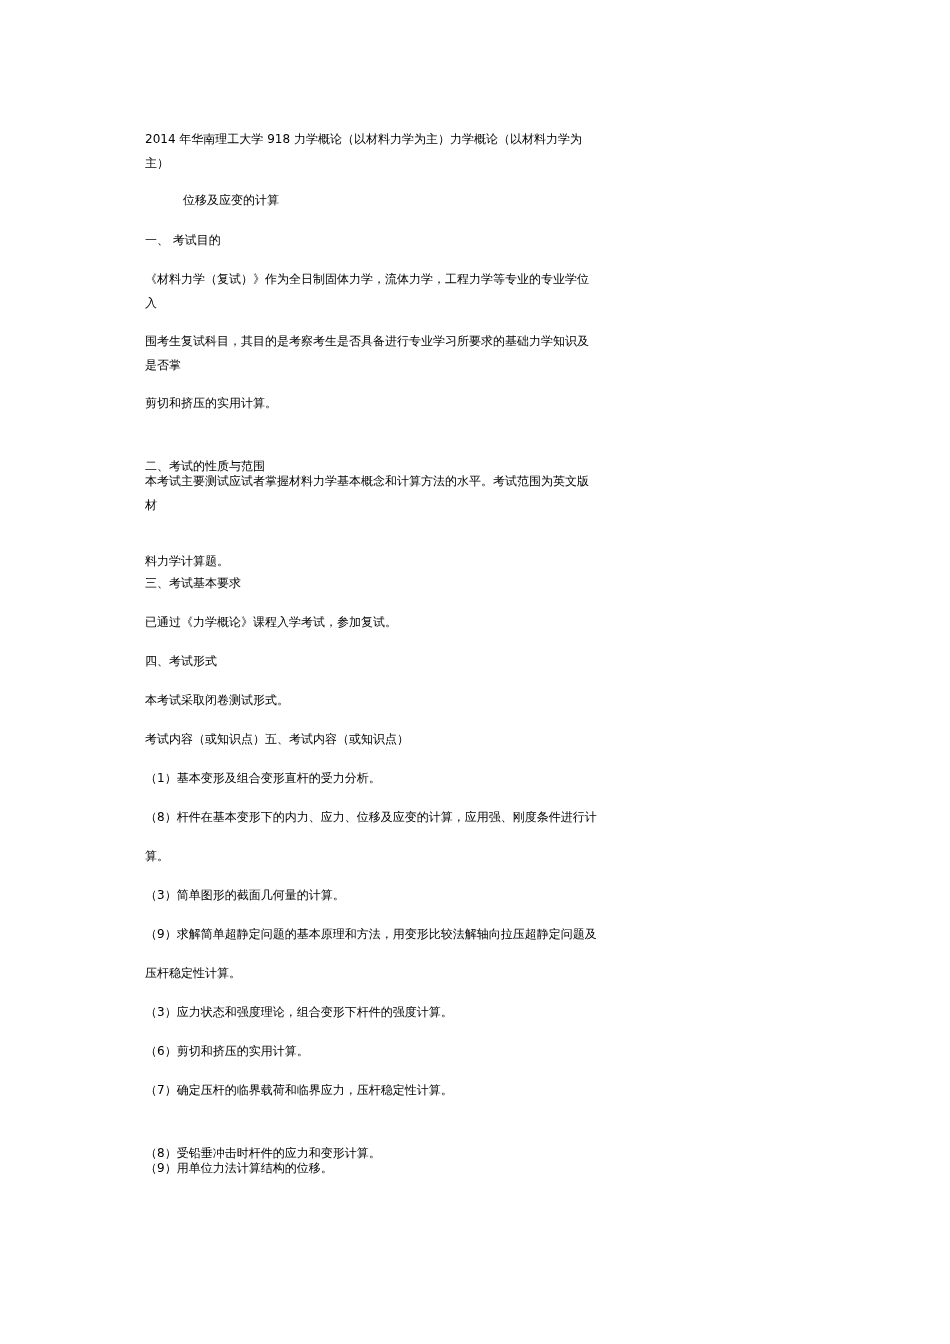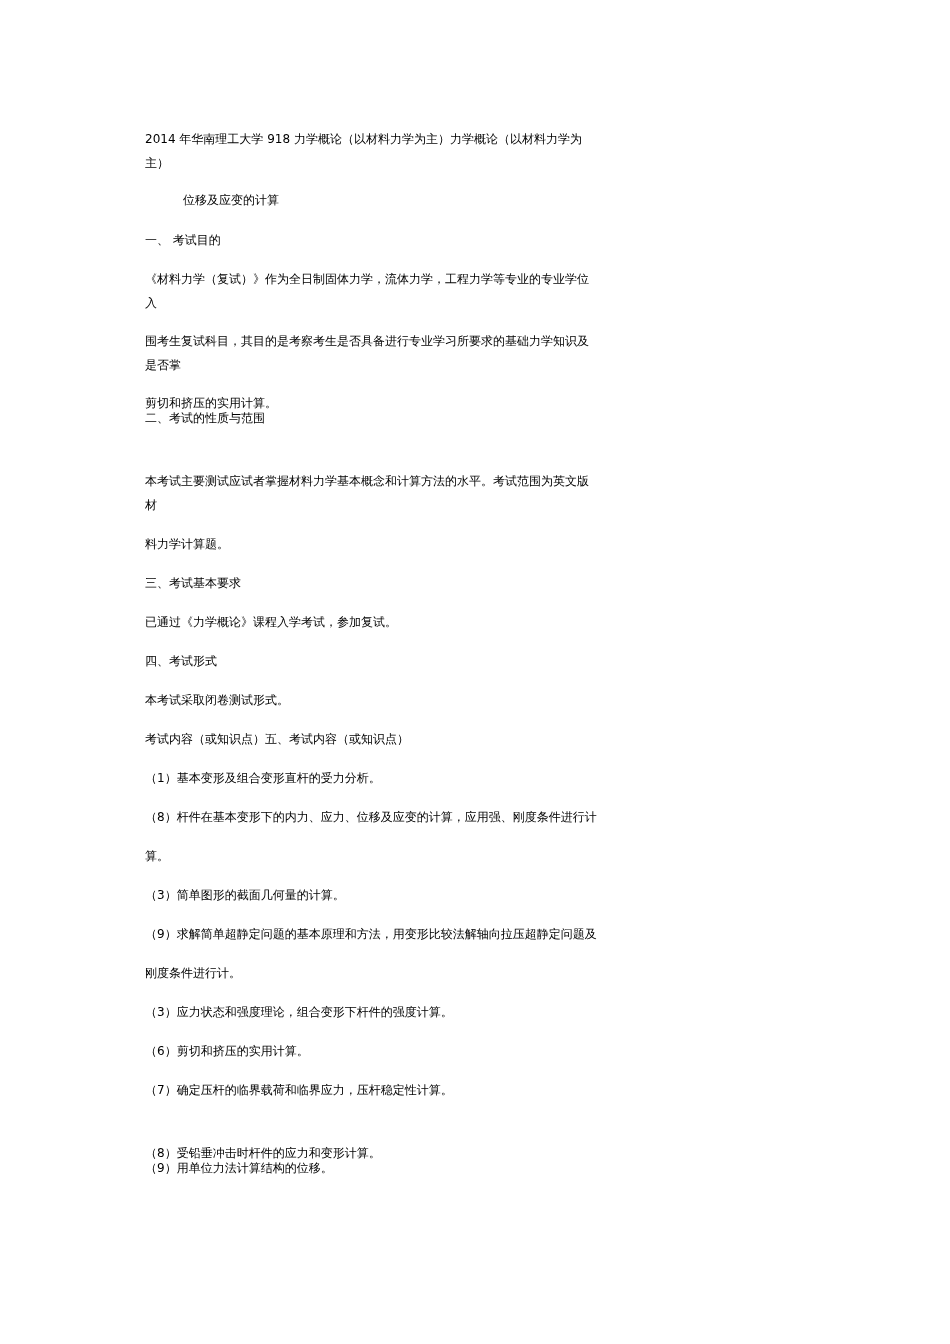--- a/index.html
+++ b/index.html
@@ -16,36 +16,36 @@
   <div class="ln" style="top:152px">主）</div>
   <div class="ln" style="top:189px; left:38px">位移及应变的计算</div>
 
   <div class="ln" style="top:229px">一、 考试目的</div>
   <div class="ln" style="top:268px">《材料力学（复试）》作为全日制固体力学，流体力学，工程力学等专业的专业学位</div>
   <div class="ln" style="top:292px">入</div>
   <div class="ln" style="top:330px">围考生复试科目，其目的是考察考生是否具备进行专业学习所要求的基础力学知识及</div>
   <div class="ln" style="top:354px">是否掌</div>
   <div class="ln" style="top:392px">剪切和挤压的实用计算。</div>
 
-  <div class="ln" style="top:407px">二、考试的性质与范围</div>
+  <div class="ln" style="top:455px">二、考试的性质与范围</div>
   <div class="ln" style="top:470px">本考试主要测试应试者掌握材料力学基本概念和计算方法的水平。考试范围为英文版</div>
   <div class="ln" style="top:494px">材</div>
-  <div class="ln" style="top:533px">料力学计算题。</div>
+  <div class="ln" style="top:550px">料力学计算题。</div>
 
   <div class="ln" style="top:572px">三、考试基本要求</div>
   <div class="ln" style="top:611px">已通过《力学概论》课程入学考试，参加复试。</div>
 
   <div class="ln" style="top:650px">四、考试形式</div>
   <div class="ln" style="top:689px">本考试采取闭卷测试形式。</div>
 
   <div class="ln" style="top:728px"> 考试内容（或知识点）五、考试内容（或知识点）</div>
   <div class="ln" style="top:767px">（1）基本变形及组合变形直杆的受力分析。</div>
   <div class="ln" style="top:806px">（8）杆件在基本变形下的内力、应力、位移及应变的计算，应用强、刚度条件进行计</div>
   <div class="ln" style="top:845px">算。</div>
   <div class="ln" style="top:884px">（3）简单图形的截面几何量的计算。</div>
   <div class="ln" style="top:923px">（9）求解简单超静定问题的基本原理和方法，用变形比较法解轴向拉压超静定问题及</div>
-  <div class="ln" style="top:962px">刚度条件进行计。</div>
+  <div class="ln" style="top:962px">压杆稳定性计算。</div>
   <div class="ln" style="top:1001px">（3）应力状态和强度理论，组合变形下杆件的强度计算。</div>
   <div class="ln" style="top:1040px">（6）剪切和挤压的实用计算。</div>
   <div class="ln" style="top:1079px">（7）确定压杆的临界载荷和临界应力，压杆稳定性计算。</div>
   <div class="ln" style="top:1142px">（8）受铅垂冲击时杆件的应力和变形计算。</div>
   <div class="ln" style="top:1157px">（9）用单位力法计算结构的位移。</div>
 </div>
 
 </body></html>

